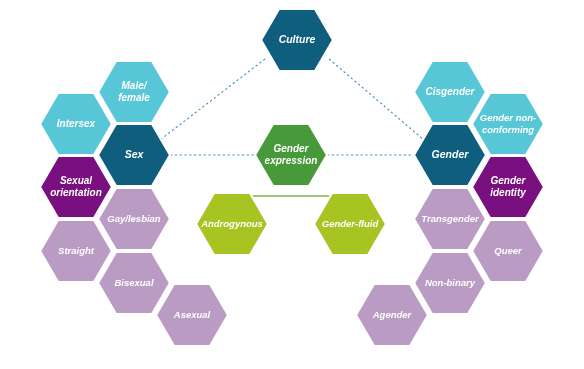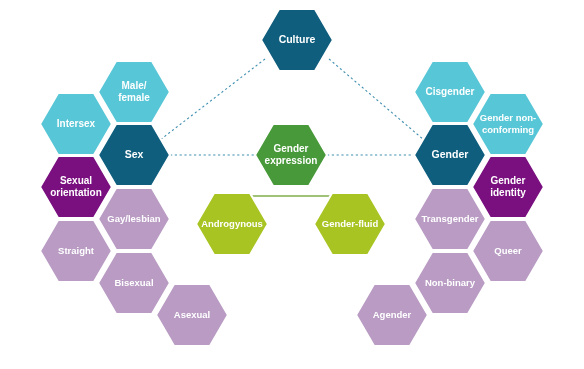--- a/index.html
+++ b/index.html
@@ -11,20 +11,21 @@
     width: 584px;
     height: 369px;
     overflow: hidden;
     font-family: "Liberation Sans", sans-serif;
   }
   #diagram-root {
     position: relative;
     width: 584px;
     height: 369px;
     background: #ffffff;
+    font-style: italic;
   }
   svg#hex-canvas {
     display: block;
     width: 584px;
     height: 369px;
   }
   .hex-shape {
     stroke: #ffffff;
     stroke-width: 2.2;
   }

